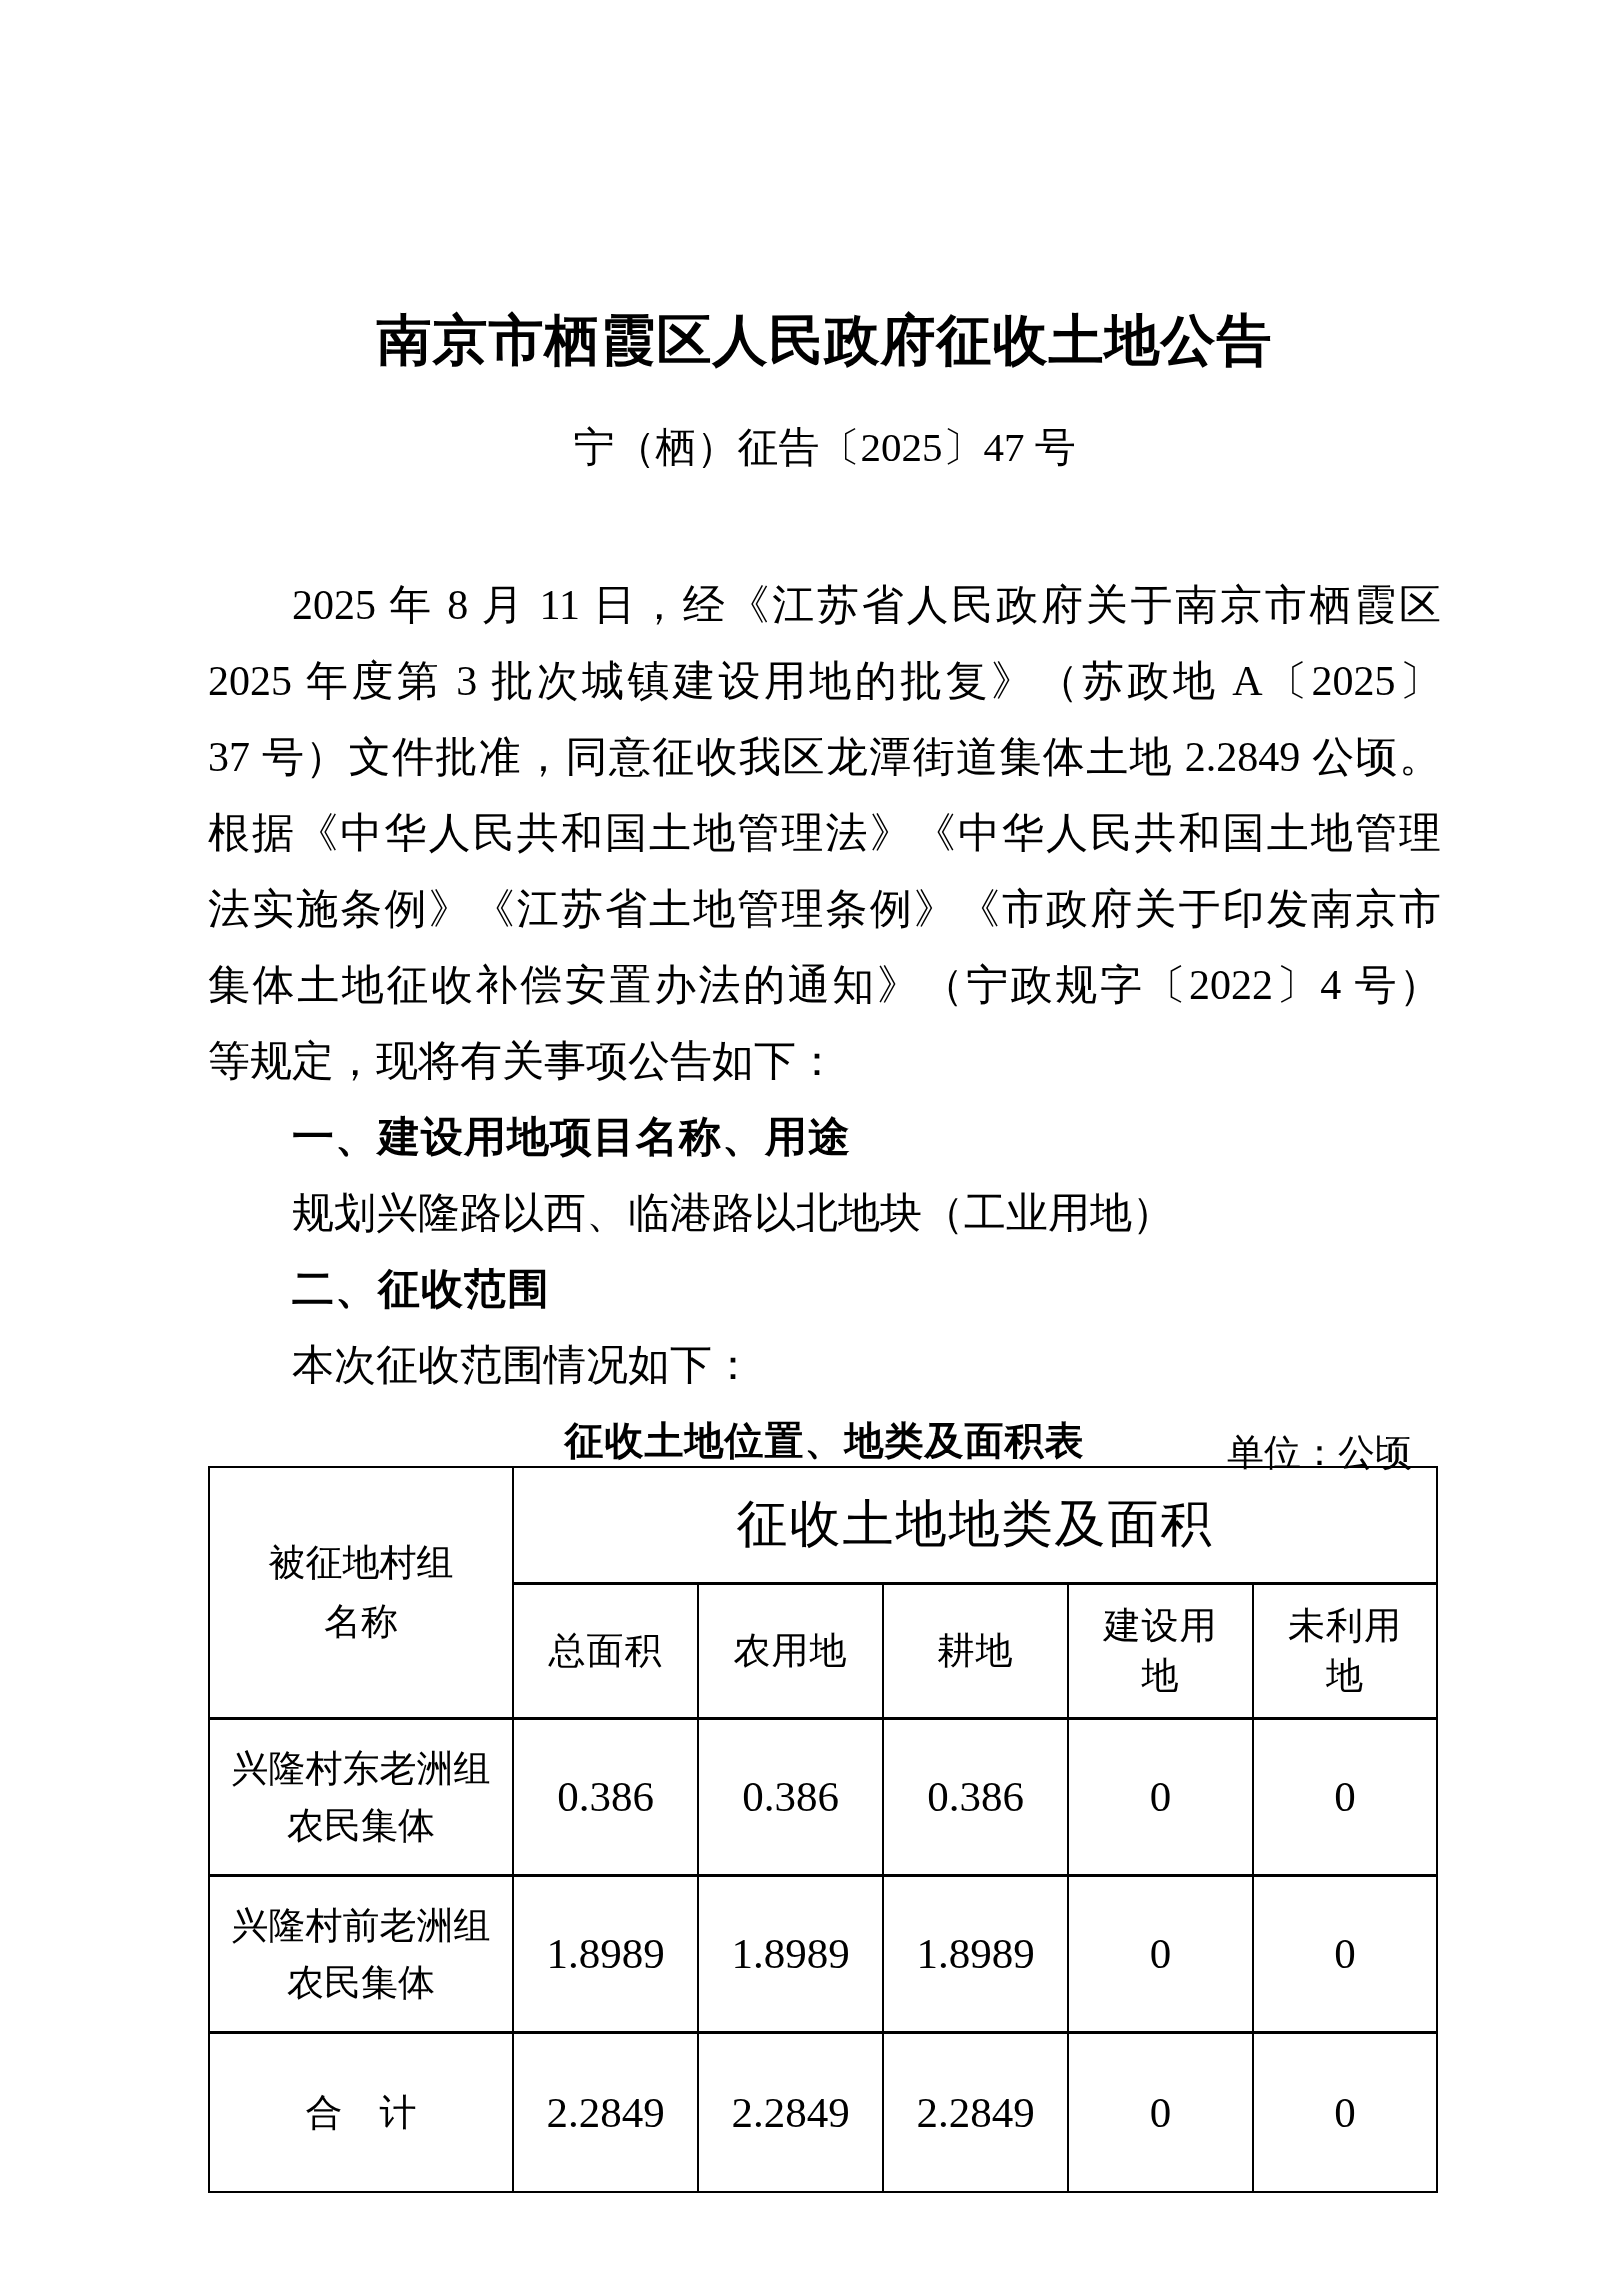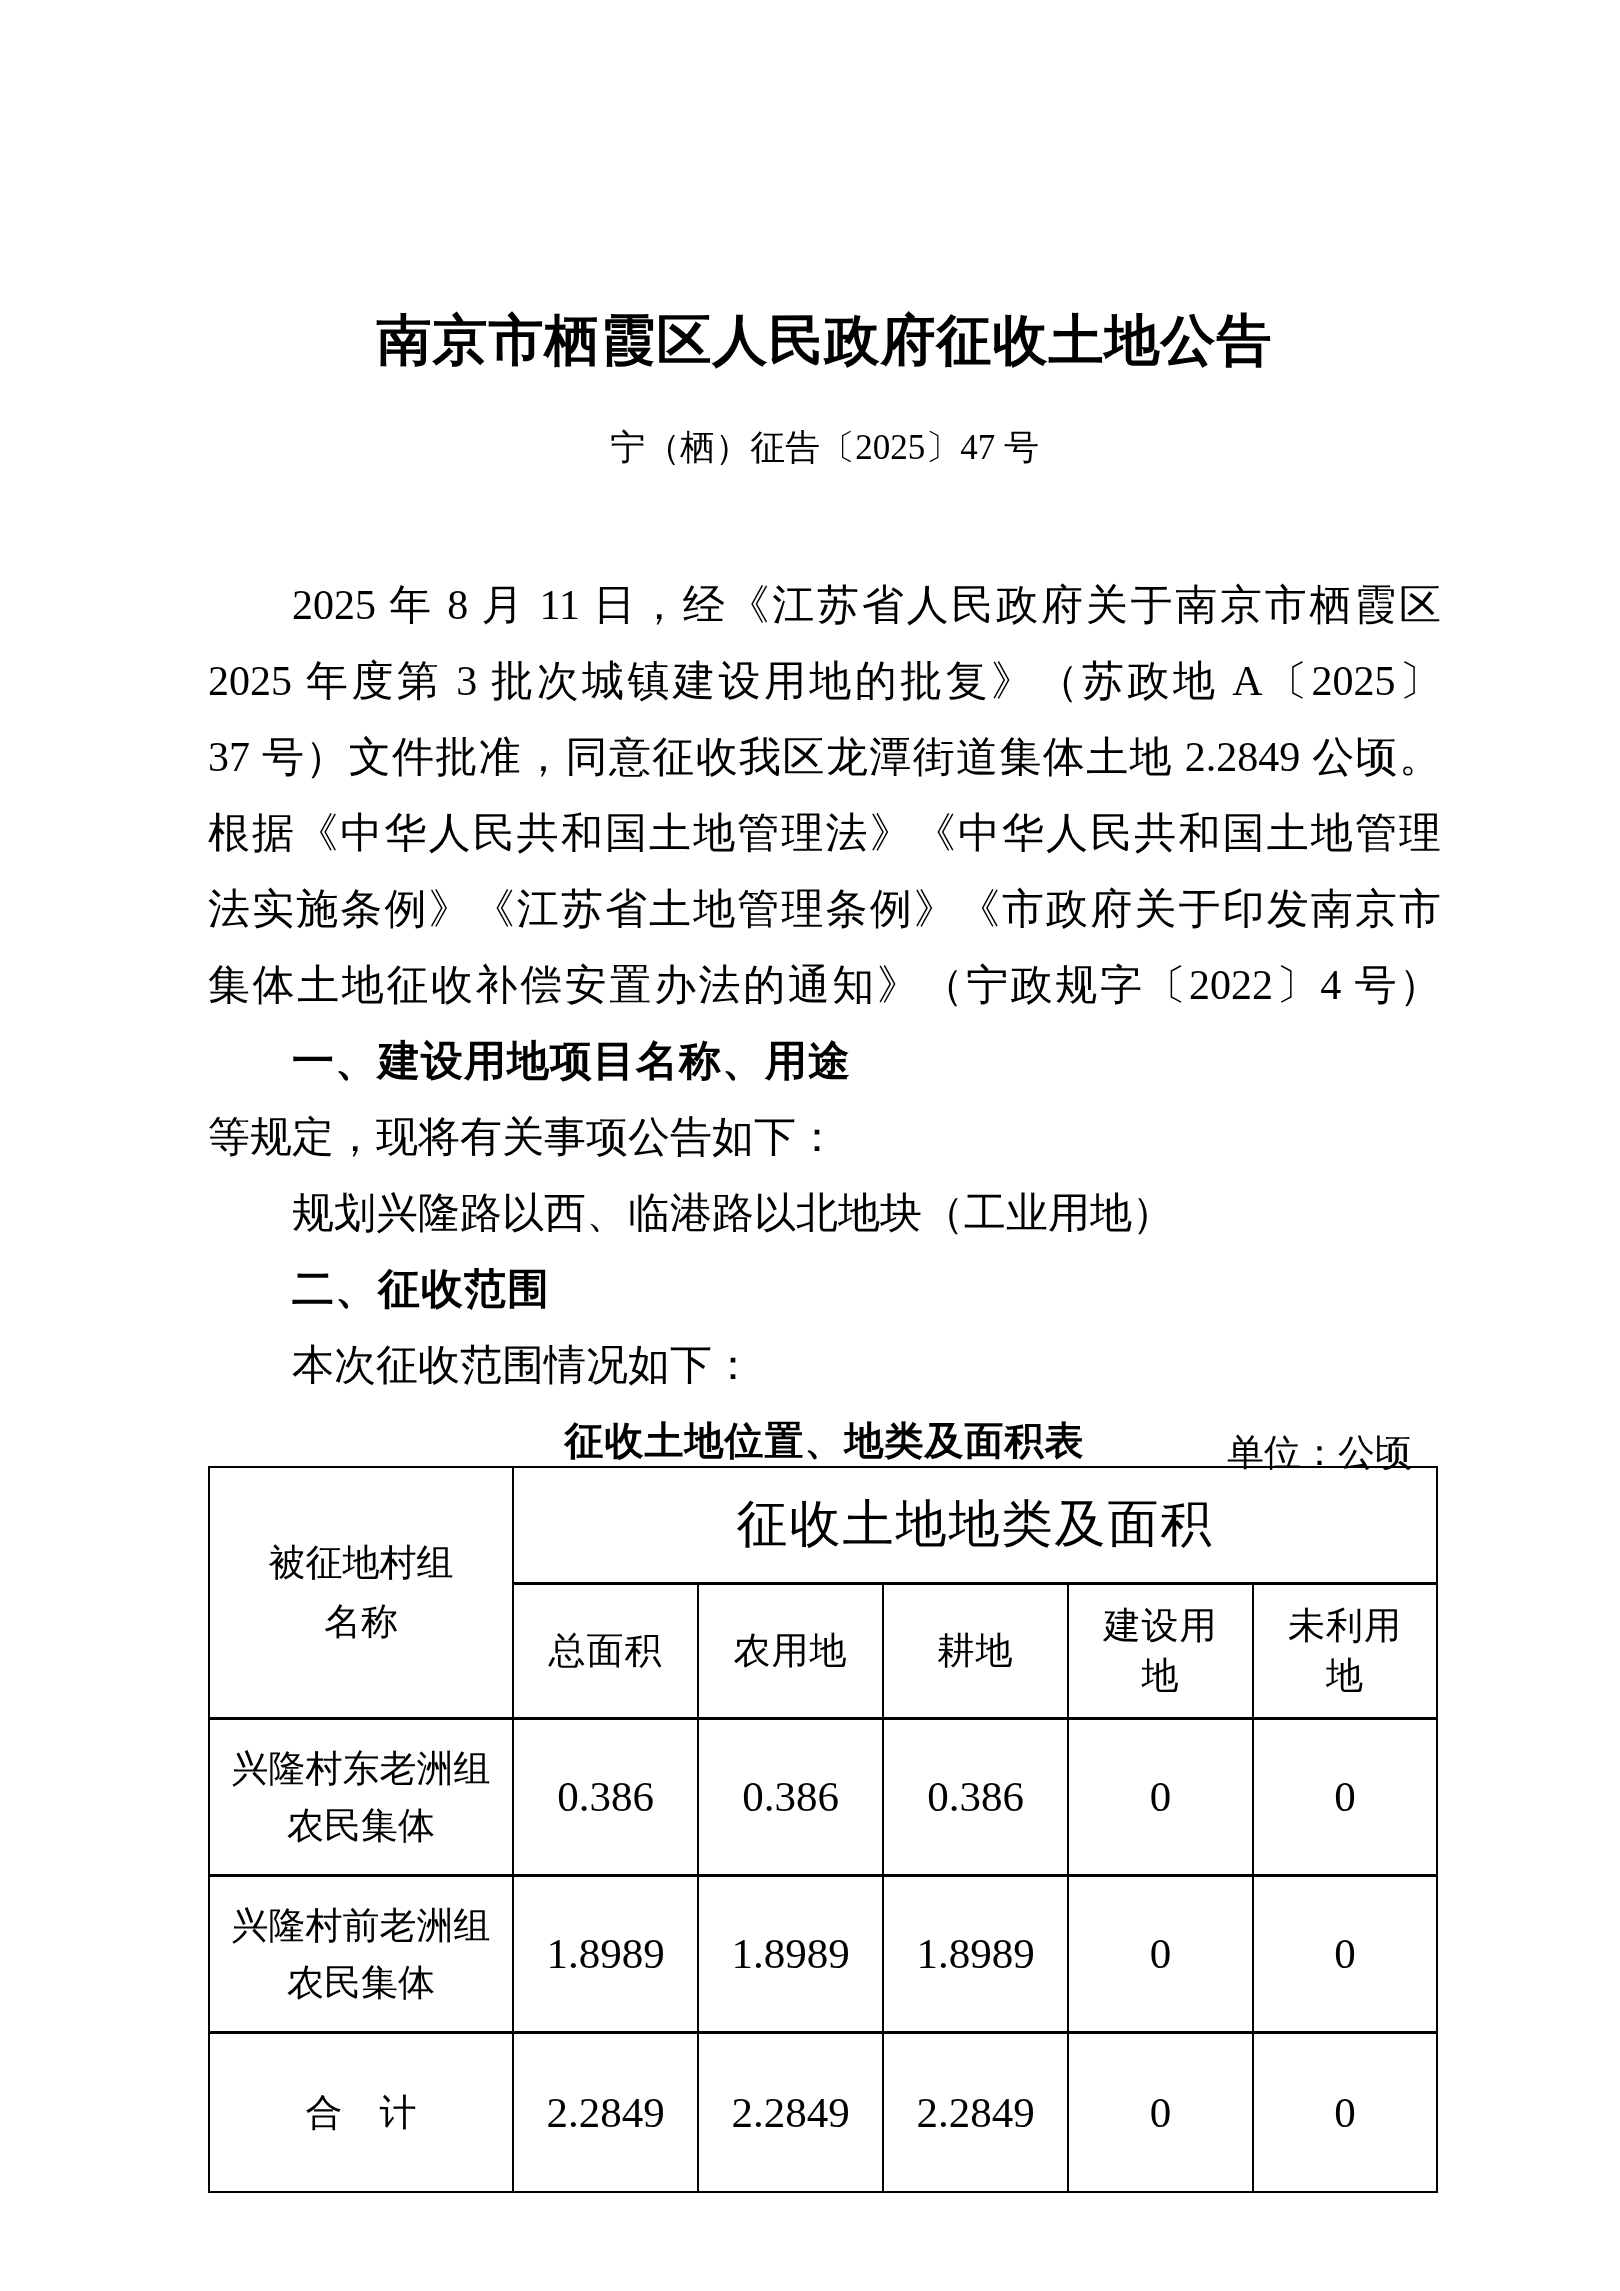--- a/index.html
+++ b/index.html
@@ -20,21 +20,21 @@
   .doc-title {
     margin: 0;
     font-size: 55px;
     line-height: 69px;
     font-weight: bold;
     text-align: center;
     letter-spacing: 1px;
   }
   .doc-number {
     margin-top: 47px;
-    font-size: 35px;
+    font-size: 41px;
     line-height: 51px;
     text-align: center;
   }
   .body-block { margin-top: 94px; }
   .line {
     height: 76px;
     line-height: 76px;
     font-size: 42px;
     white-space: nowrap;
   }
@@ -100,22 +100,22 @@
 
   <div class="doc-number">宁（栖）征告〔2025〕47 号</div>
 
   <div class="body-block">
     <div class="line just indent">2025 年 8 月 11 日，经《江苏省人民政府关于南京市栖霞区</div>
     <div class="line just">2025 年度第 3 批次城镇建设用地的批复》（苏政地 A〔2025〕</div>
     <div class="line just">37 号）文件批准，同意征收我区龙潭街道集体土地 2.2849 公顷。</div>
     <div class="line just">根据《中华人民共和国土地管理法》《中华人民共和国土地管理</div>
     <div class="line just">法实施条例》《江苏省土地管理条例》《市政府关于印发南京市</div>
     <div class="line just">集体土地征收补偿安置办法的通知》（宁政规字〔2022〕4 号）</div>
+    <div class="line">等规定，现将有关事项公告如下：</div>
     <div class="line heading indent">一、建设用地项目名称、用途</div>
-    <div class="line">等规定，现将有关事项公告如下：</div>
     <div class="line indent">规划兴隆路以西、临港路以北地块（工业用地）</div>
     <div class="line heading indent">二、征收范围</div>
     <div class="line indent">本次征收范围情况如下：</div>
   </div>
 
   <div class="caption-row">
     <div class="caption-title">征收土地位置、地类及面积表</div>
     <div class="caption-unit">单位：公顷</div>
   </div>
 

